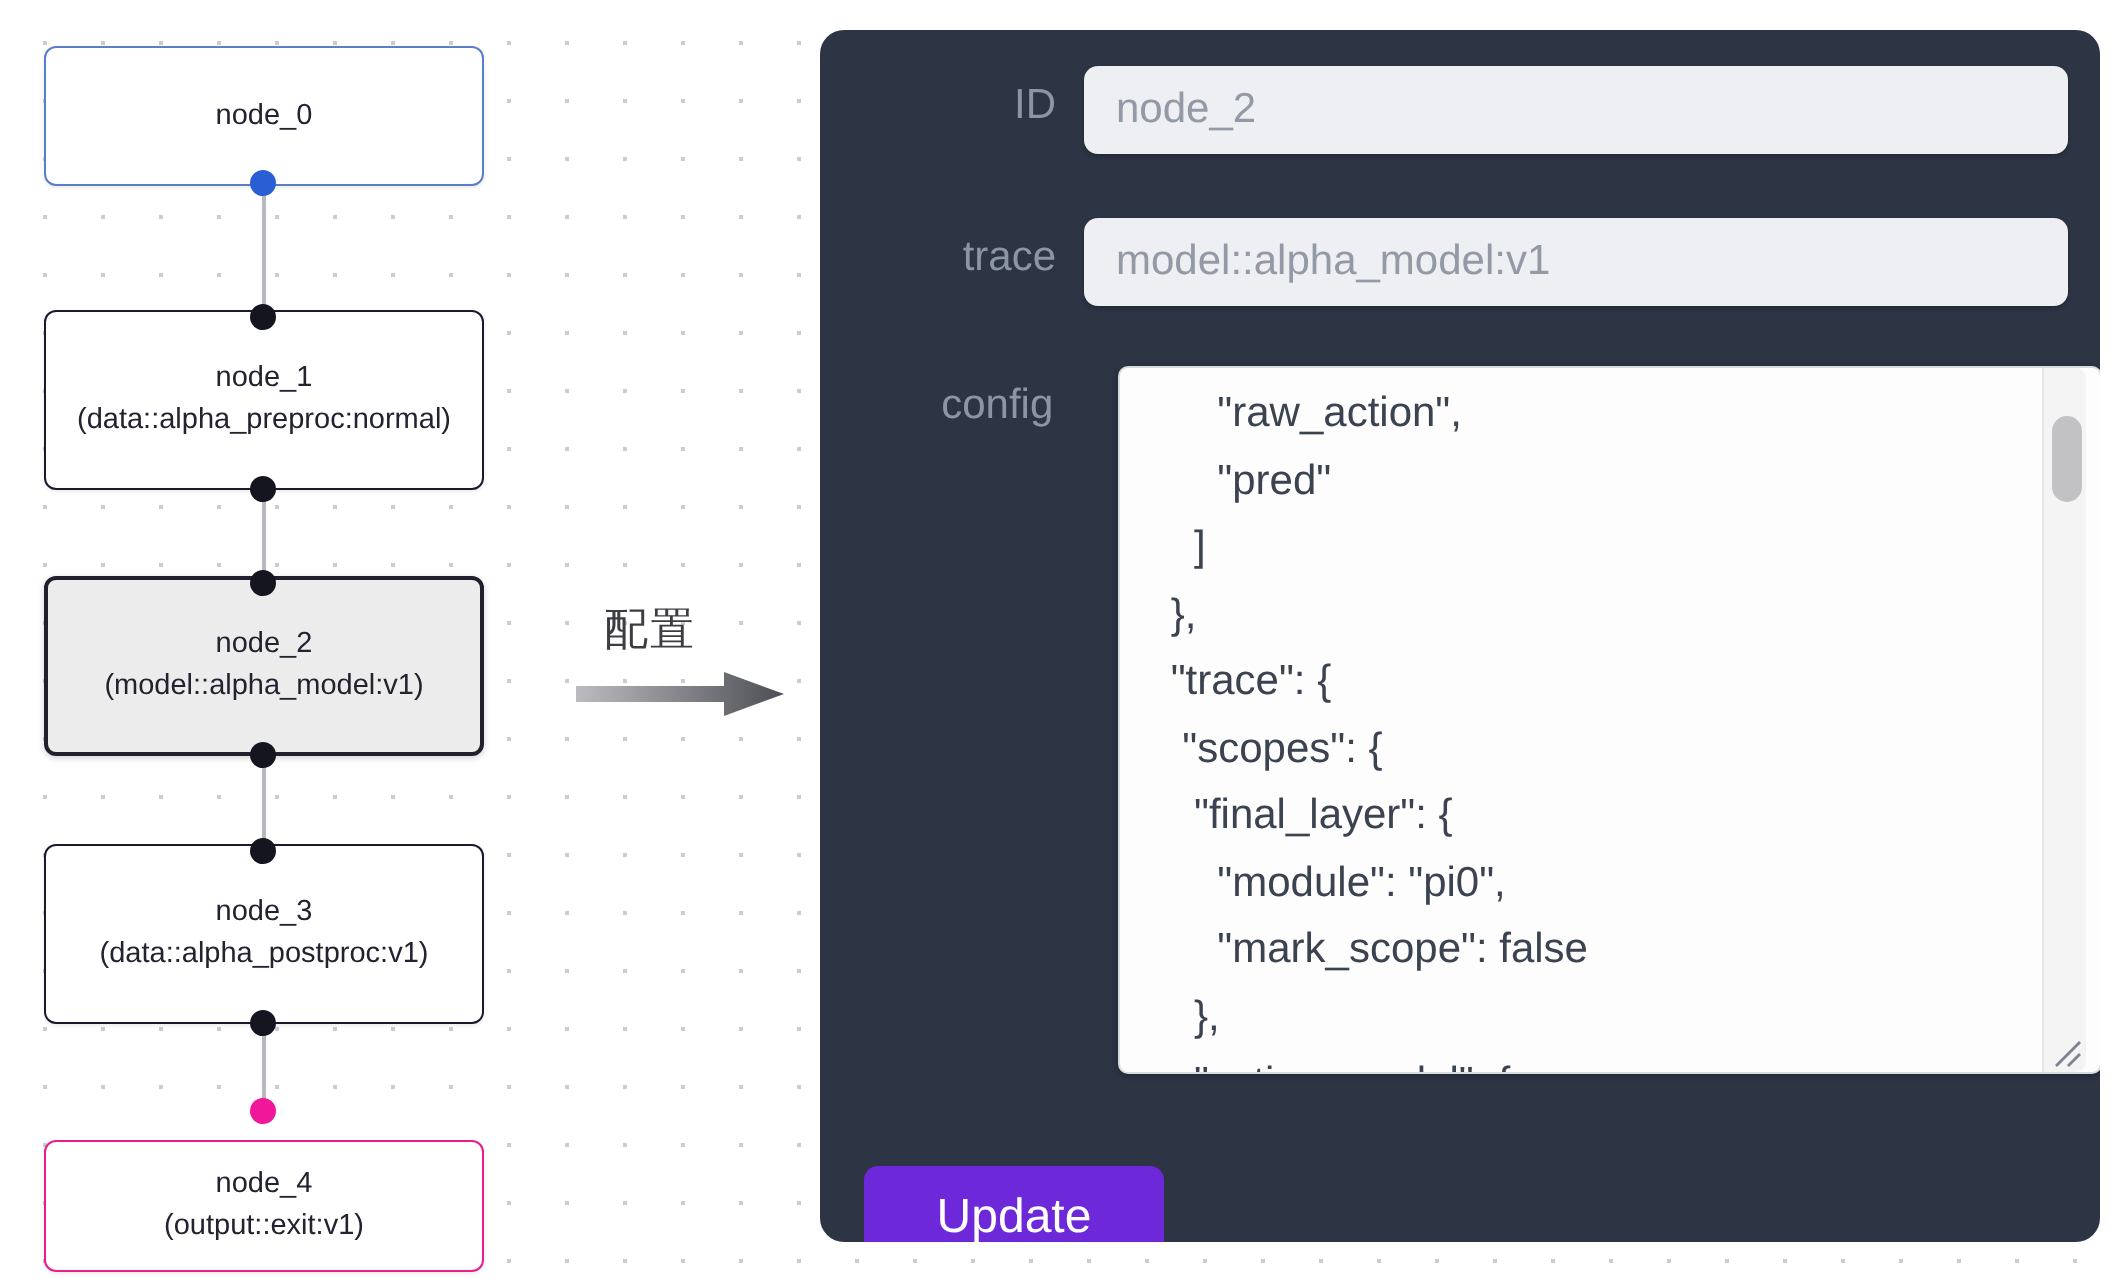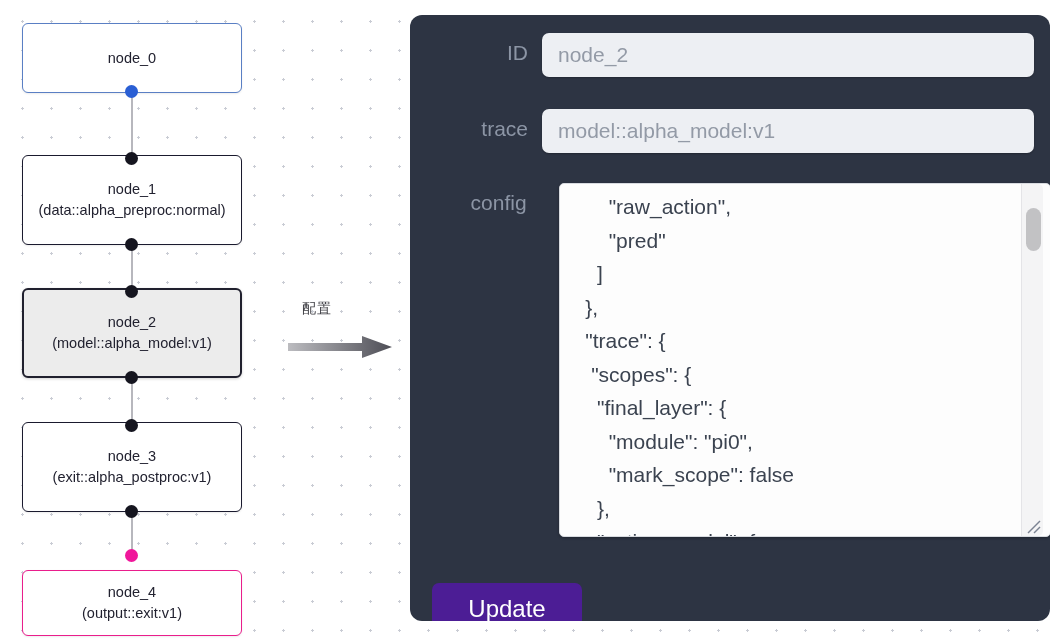--- a/index.html
+++ b/index.html
@@ -101,21 +101,21 @@
 
   
   #arrow-group {
     position: absolute;
     left: 288px; top: 300px;
     width: 110px; height: 62px;
   }
   #arrow-caption {
     position: absolute;
     left: 14px; top: 0px;
-    font-size: 14px;
+    font-size: 22px;
     color: #3c3c42;
     letter-spacing: 1px;
     white-space: nowrap;
   }
   #arrow-shape {
     position: absolute;
     left: 0px; top: 36px;
     width: 104px; height: 22px;
   }
 
@@ -201,21 +201,21 @@
   #config-resize {
     position: absolute;
     right: 2px; bottom: 2px;
     width: 18px; height: 18px;
   }
 
   #update-button {
     position: absolute;
     left: 22px; top: 568px;
     width: 150px; height: 52px;
-    background: #4c1d95;
+    background: #6d28d9;
     border: none;
     border-radius: 7px;
     color: #ffffff;
     font-size: 24px;
     font-family: "Liberation Sans", "DejaVu Sans", sans-serif;
     text-align: center;
     line-height: 44px;
     cursor: pointer;
     overflow: hidden;
   }
@@ -241,21 +241,21 @@
       <span class="nlabel">(data::alpha_preproc:normal)</span>
     </div>
 
     <div class="node selected" id="node2">
       <span class="nlabel">node_2</span>
       <span class="nlabel">(model::alpha_model:v1)</span>
     </div>
 
     <div class="node" id="node3">
       <span class="nlabel">node_3</span>
-      <span class="nlabel">(exit::alpha_postproc:v1)</span>
+      <span class="nlabel">(data::alpha_postproc:v1)</span>
     </div>
 
     <div class="node output-node" id="node4">
       <span class="nlabel">node_4</span>
       <span class="nlabel">(output::exit:v1)</span>
     </div>
 
     <div class="handle blue" id="h0"></div>
     <div class="handle" id="h1"></div>
     <div class="handle" id="h2"></div>

